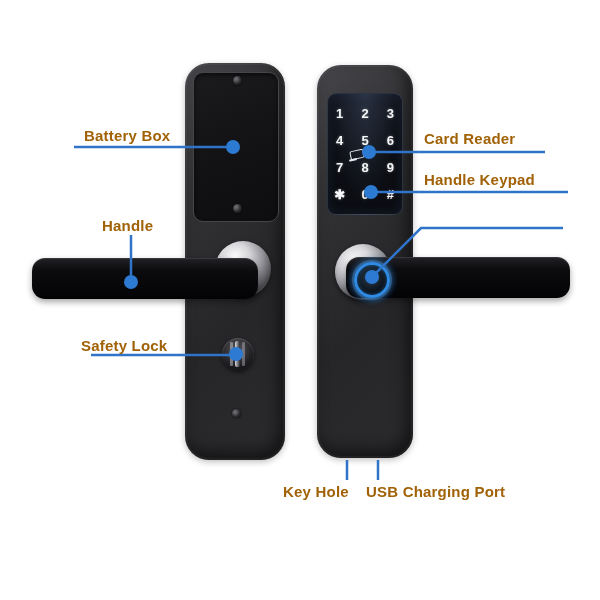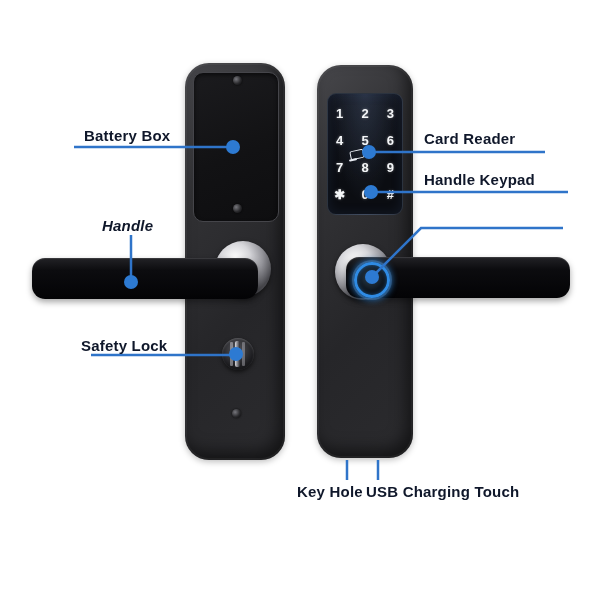--- a/index.html
+++ b/index.html
@@ -94,30 +94,30 @@
     border:3px solid #2f8be4;
     background:radial-gradient(circle at 45% 40%,#20303f 20%,#05070a 75%);
     box-shadow:0 0 6px 2px rgba(47,139,228,.75), 0 0 0 2px rgba(160,205,255,.25),
                inset 0 0 4px rgba(47,139,228,.6);
   }
 
   
   .overlay{position:absolute;left:0;top:0;z-index:10;pointer-events:none;}
 
   .label{
-    position:absolute;z-index:11;color:#0f172a;font-size:15px;font-weight:700;
+    position:absolute;z-index:11;color:#a16207;font-size:15px;font-weight:700;
     white-space:nowrap;letter-spacing:.2px;
   }
   .lbl-battery{left:84px;top:127px;}
-  .lbl-handle{left:102px;top:217px;font-style:italic;}
+  .lbl-handle{left:102px;top:217px;}
   .lbl-safety{left:81px;top:337px;}
   .lbl-card{left:424px;top:130px;}
   .lbl-touch{left:424px;top:171px;}
   .lbl-fp{left:435px;top:207px;}
-  .lbl-keyhole{left:297px;top:483px;}
+  .lbl-keyhole{left:283px;top:483px;}
   .lbl-usb{left:366px;top:483px;}
 </style>
 </head>
 <body>
 
 <div class="canvas">
 
   <div class="lock lock-back">
     <div class="battery-panel"></div>
     <div class="screw screw-top"></div>
@@ -171,15 +171,15 @@
       <circle cx="372" cy="277" r="7"></circle>
     </g>
   </svg>
 
   <div class="label lbl-battery">Battery Box</div>
   <div class="label lbl-handle">Handle</div>
   <div class="label lbl-safety">Safety Lock</div>
   <div class="label lbl-card">Card Reader</div>
   <div class="label lbl-touch">Handle Keypad</div>
   <div class="label lbl-keyhole">Key Hole</div>
-  <div class="label lbl-usb">USB Charging Touch</div>
+  <div class="label lbl-usb">USB Charging Port</div>
 
 </div>
 
 </body></html>

